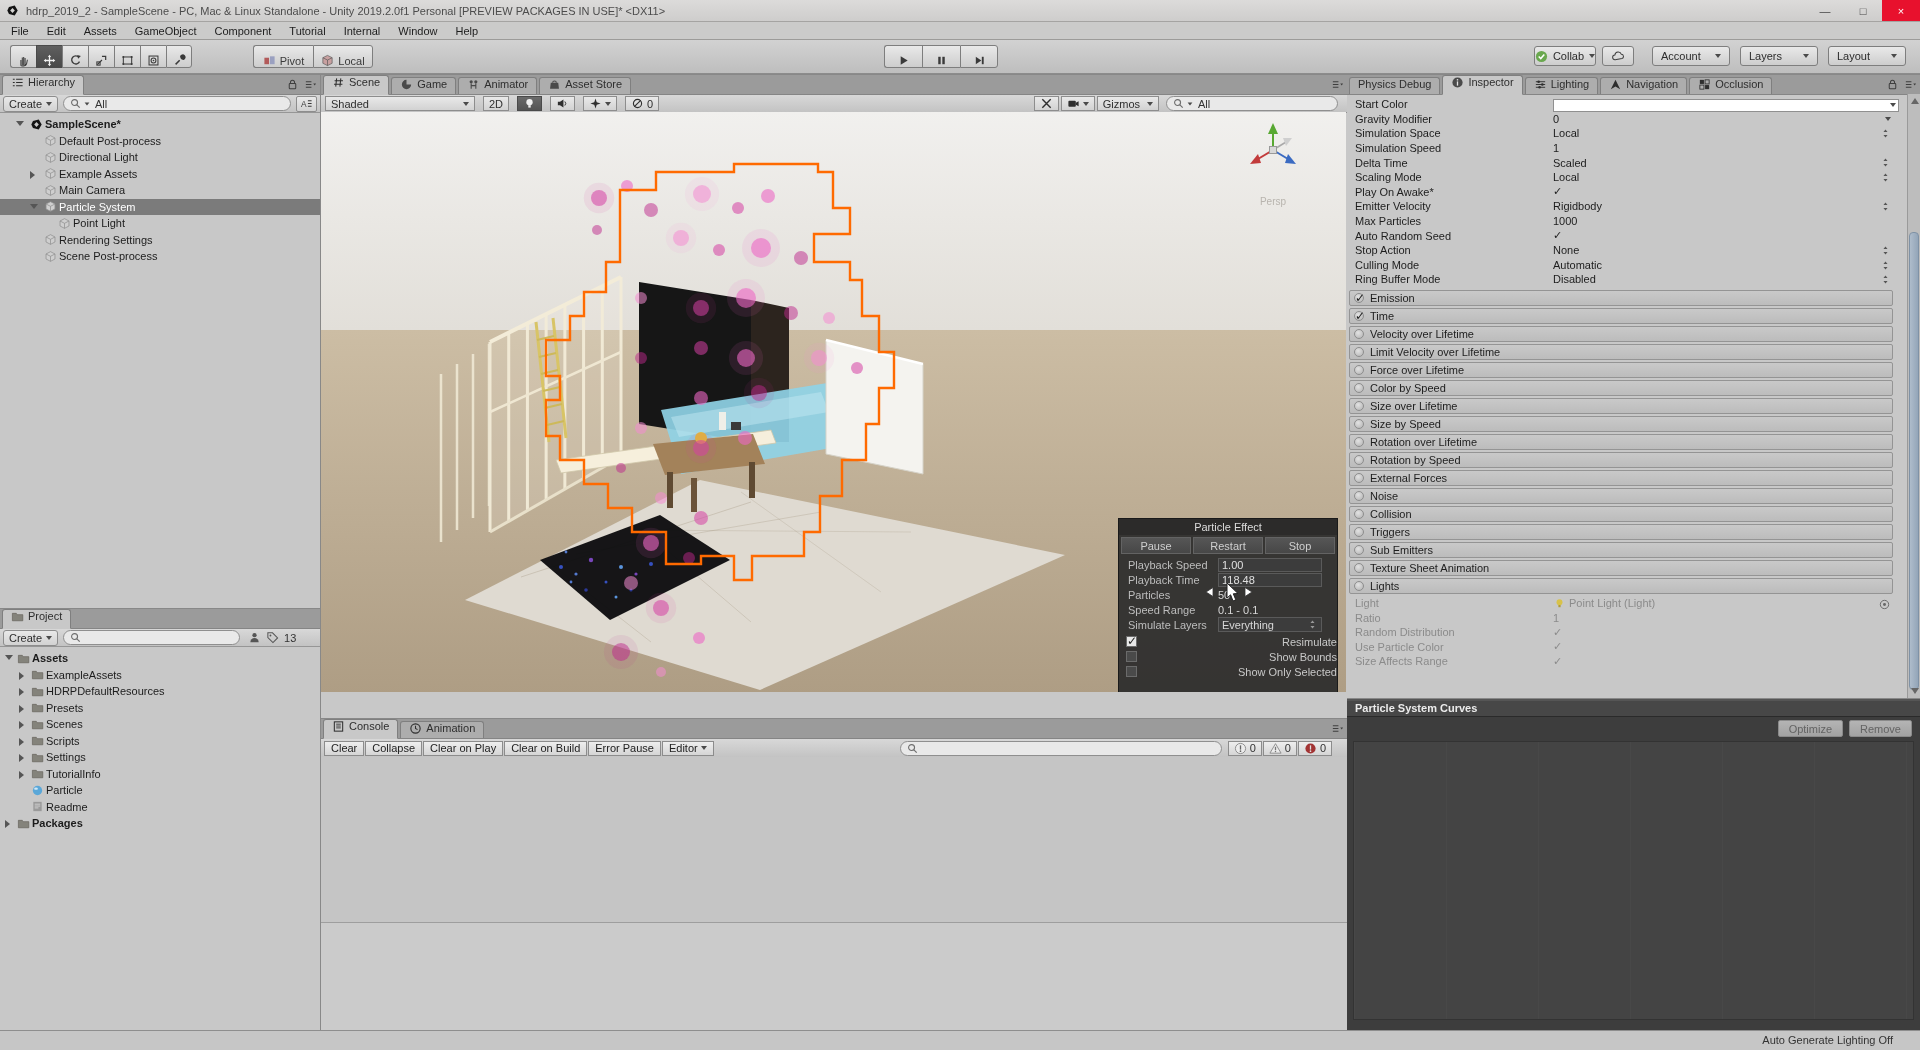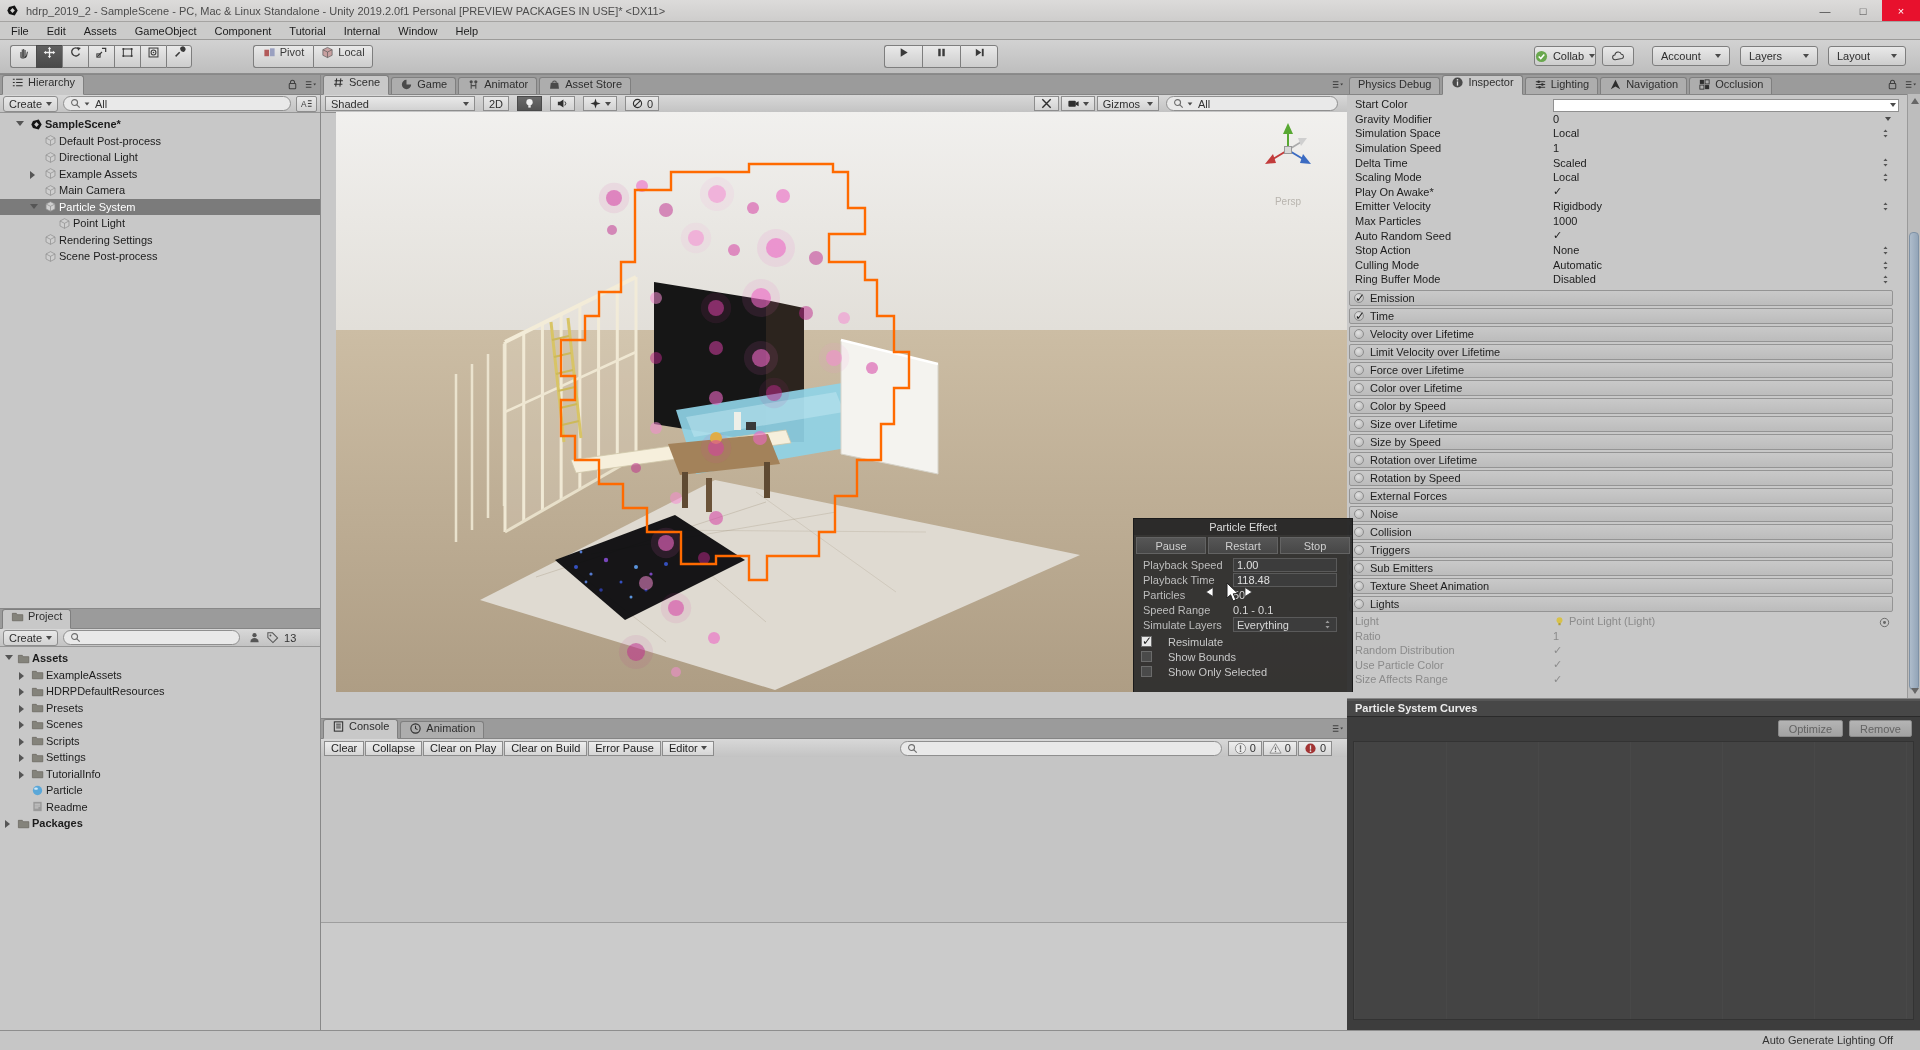--- a/index.html
+++ b/index.html
@@ -17,21 +17,21 @@
   .wincontrols{position:absolute;right:0;top:0;height:21px;display:flex;}
   .winbtn{width:38px;height:21px;display:flex;align-items:center;justify-content:center;color:#444;font-size:11px;}
   .winbtn.close{background:#e8112d;color:#fff;}
   
   .menubar{position:absolute;left:0;top:22px;width:1920px;height:18px;background:#cbcbca;border-bottom:1px solid #9c9b99;
            display:flex;align-items:center;padding-left:2px;box-sizing:border-box;}
   .menu-item{padding:0 9px;color:#1d1d1d;}
   
   .toolbar{position:absolute;left:0;top:40px;width:1920px;height:34px;background:linear-gradient(#d2d2d2,#bebebe);
            border-bottom:1px solid #8c8c8c;box-sizing:border-box;}
-  .tbtn{height:23px;border:1px solid #7e7e7e;background:linear-gradient(#e9e9e9,#cdcdcd);display:flex;align-items:flex-start;
+  .tbtn{height:23px;border:1px solid #7e7e7e;background:linear-gradient(#e9e9e9,#cdcdcd);display:flex;align-items:flex-end;
         justify-content:center;box-sizing:border-box;color:#3a3a3a;gap:4px;padding:0 4px;}
   .tbtn.active{background:linear-gradient(#5f5f5f,#494949);color:#f2f2f2;border-color:#4a4a4a;}
   .seg{position:absolute;top:5px;display:flex;}
   .seg .tbtn{border-right-width:0;width:26px;}
   .seg .tbtn:first-child{border-radius:3px 0 0 3px;}
   .seg .tbtn:last-child{border-right-width:1px;border-radius:0 3px 3px 0;}
   .rbtn{position:absolute;top:6px;height:20px;border:1px solid #7e7e7e;border-radius:3px;background:linear-gradient(#e9e9e9,#cdcdcd);
         display:flex;align-items:center;justify-content:center;gap:5px;padding:0 8px;box-sizing:border-box;color:#2c2c2c;}
   
   .panel{position:absolute;background:#c8c8c8;box-sizing:border-box;border-right:1px solid #888;border-top:1px solid #888;}
@@ -55,33 +55,33 @@
   .trow .exp{position:absolute;width:0;height:0;}
   .exp.closed{border-left:5px solid #555;border-top:4px solid transparent;border-bottom:4px solid transparent;}
   .exp.open{border-top:5px solid #555;border-left:4px solid transparent;border-right:4px solid transparent;}
   .trow .ticn{position:absolute;}
   .trow .tlabel{position:absolute;}
   .bold{font-weight:bold;}
   
   .scenebar{height:18px;background:linear-gradient(#d8d8d8,#c3c3c3);border-bottom:1px solid #8f8f8f;display:flex;align-items:center;padding:0 4px;box-sizing:border-box;gap:8px;}
   .sbtn{height:15px;border:1px solid #8d8d8d;background:linear-gradient(#e9e9e9,#d2d2d2);display:flex;align-items:center;gap:3px;padding:0 5px;color:#2e2e2e;box-sizing:border-box;}
   .sbtn.pressed{background:linear-gradient(#6a6a6a,#545454);color:#f0f0f0;border-color:#4a4a4a;}
-  .viewport{position:absolute;left:15px;top:37px;width:1025px;height:580px;overflow:hidden;background:#dcd9d4;}
+  .viewport{position:absolute;left:0;top:37px;width:1025px;height:580px;overflow:hidden;background:#dcd9d4;}
   
   .pfx{position:absolute;left:797px;top:406px;width:218px;height:178px;background:rgba(44,44,44,0.93);border:1px solid #1a1a1a;color:#c8c8c8;z-index:5;}
   .pfx-title{height:14px;text-align:center;color:#dcdcdc;padding-top:2px;background:rgba(25,25,25,0.35);}
   .pfx-buttons{display:flex;padding:2px 2px 3px 2px;gap:2px;}
   .pfxbtn{flex:1;height:15px;background:linear-gradient(#565656,#474747);border:1px solid #636363;color:#cfcfcf;
           display:flex;align-items:center;justify-content:center;font-size:11px;}
   .pfxrow{height:15px;display:flex;align-items:center;padding-left:9px;position:relative;}
   .pfxrow .plabel{width:90px;color:#bdbdbd;}
   .pfxfield{width:96px;height:12px;background:#3c3c3c;border:1px solid #5a5a5a;color:#e0e0e0;display:flex;align-items:center;padding:0 3px;}
   .pfxdd{width:96px;height:13px;background:#3c3c3c;border:1px solid #5a5a5a;color:#d8d8d8;display:flex;align-items:center;padding:0 3px;justify-content:space-between;}
   .pfxval{color:#d8d8d8;}
-  .pfxcheckrow{height:15px;display:flex;align-items:center;padding-left:7px;gap:16px;}
+  .pfxcheckrow{height:15px;display:flex;align-items:center;padding-left:7px;gap:16px;justify-content:space-between;}
   .pcheck{width:11px;height:11px;border:1px solid #6b6b6b;background:#4a4a4a;box-sizing:border-box;position:relative;}
   .pcheck.on{background:#e8e8e8;}
   .pcheck.on:after{content:"✓";position:absolute;left:0px;top:-3px;color:#222;font-size:12px;font-weight:bold;}
   
   .cbtn{height:15px;border:1px solid #8c8c8c;background:linear-gradient(#eeeeee,#d5d5d5);padding:0 6px;display:flex;align-items:center;gap:3px;color:#222;margin-right:1px;box-sizing:border-box;}
   .badge{display:flex;align-items:center;gap:3px;border:1px solid #8c8c8c;background:linear-gradient(#eeeeee,#d5d5d5);height:15px;padding:0 5px;box-sizing:border-box;margin-left:1px;color:#333;}
   
   .irow{position:relative;height:14.6px;display:flex;align-items:center;}
   .irow .ilabel{position:absolute;left:8px;color:#1d1d1d;white-space:nowrap;}
   .irow .ival{position:absolute;left:206px;color:#1d1d1d;white-space:nowrap;}
@@ -1133,24 +1133,20 @@
           <div class="module">
             <span class="modcheck"></span>
             <span>Limit Velocity over Lifetime</span>
           </div>
           <div class="module">
             <span class="modcheck"></span>
             <span>Force over Lifetime</span>
           </div>
           <div class="module">
             <span class="modcheck"></span>
-            <span>Color over Lifetime</span>
-          </div>
-          <div class="module">
-            <span class="modcheck"></span>
             <span>Color by Speed</span>
           </div>
           <div class="module">
             <span class="modcheck"></span>
             <span>Size over Lifetime</span>
           </div>
           <div class="module">
             <span class="modcheck"></span>
             <span>Size by Speed</span>
           </div>

